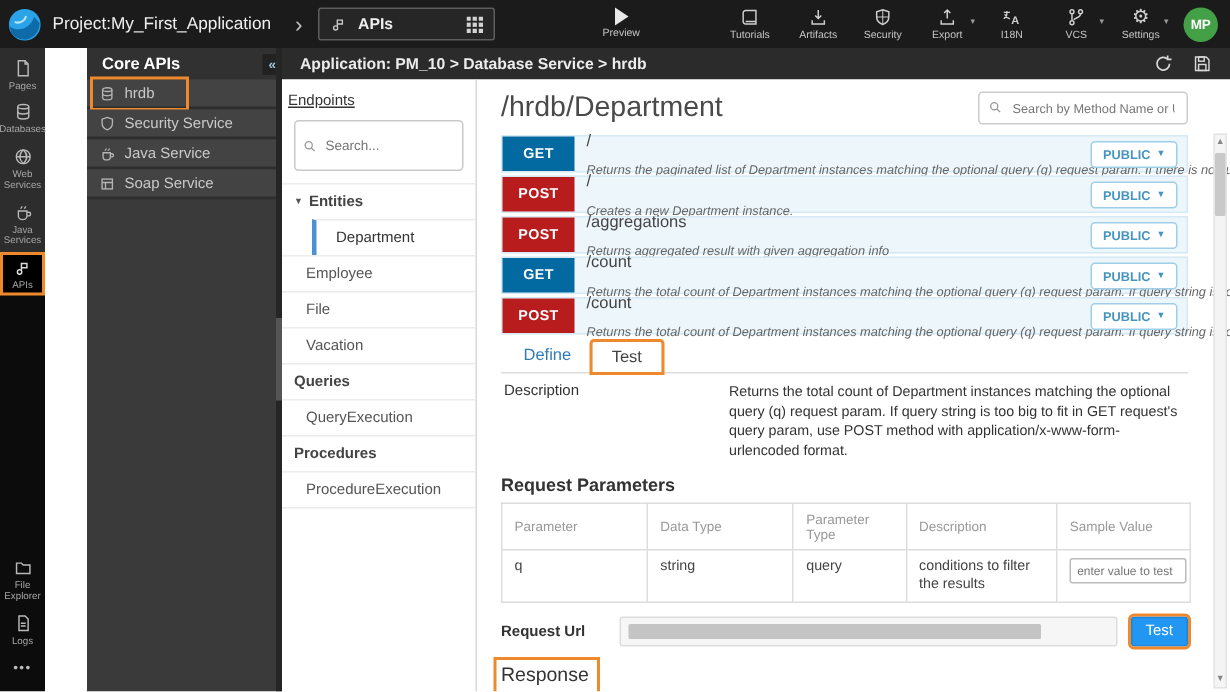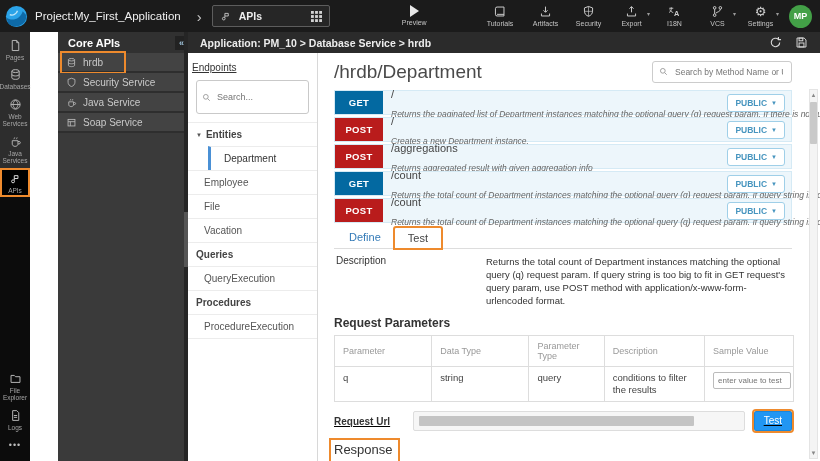--- a/index.html
+++ b/index.html
@@ -107,21 +107,21 @@
   .desc-text{flex:1;font-size:9.5px;color:#333;line-height:1.38;}
 
   .rp-heading{font-size:12px;color:#333;font-weight:bold;margin:7px 0 5px;}
   table.params{border-collapse:collapse;table-layout:fixed;width:460px;}
   .params th{border:1px solid #ddd;font-size:9px;color:#999;font-weight:normal;text-align:left;padding:5px 8px;}
   .params td{border:1px solid #ddd;font-size:9.5px;color:#444;padding:5px 8px;vertical-align:top;line-height:1.25;}
   .c1{width:93px}.c2{width:93px}.c3{width:72px}.c4{width:96px}.c5{width:85px}
   .sample-input{width:78px;height:17px;border:1px solid #bbb;border-radius:2px;font-size:8px;padding:0 4px;
     color:#555;font-family:inherit;outline:0;}
 
-  .requrl-row{margin-top:9px;display:flex;align-items:center;margin-right:12px;text-decoration:underline;}
+  .requrl-row{margin-top:9px;display:flex;align-items:center;margin-right:12px;}
   .requrl-label{width:79px;font-size:10px;font-weight:bold;color:#333;flex:none;}
   .requrl-input{width:356px;height:20px;background:#f6f6f6;border:1px solid #ddd;border-radius:2px;
     display:flex;align-items:center;padding:0 5px;}
   .redact{height:10px;width:86%;background:#c4c4c4;border-radius:1px;}
   .test-btn{margin-left:9px;background:#2196F3;color:#fff;border:1px solid #1b86da;font-size:10px;
     padding:3px 9px 4px;border-radius:2px;cursor:pointer;font-family:inherit;outline:2px solid #EE8A2D;}
 
   .response{margin-top:11px;position:relative;margin-right:12px;}
   .resp-heading{font-size:13px;color:#333;margin-bottom:4px;}
   .editor{height:52px;background:#2f2f2f;display:flex;overflow:hidden;}

